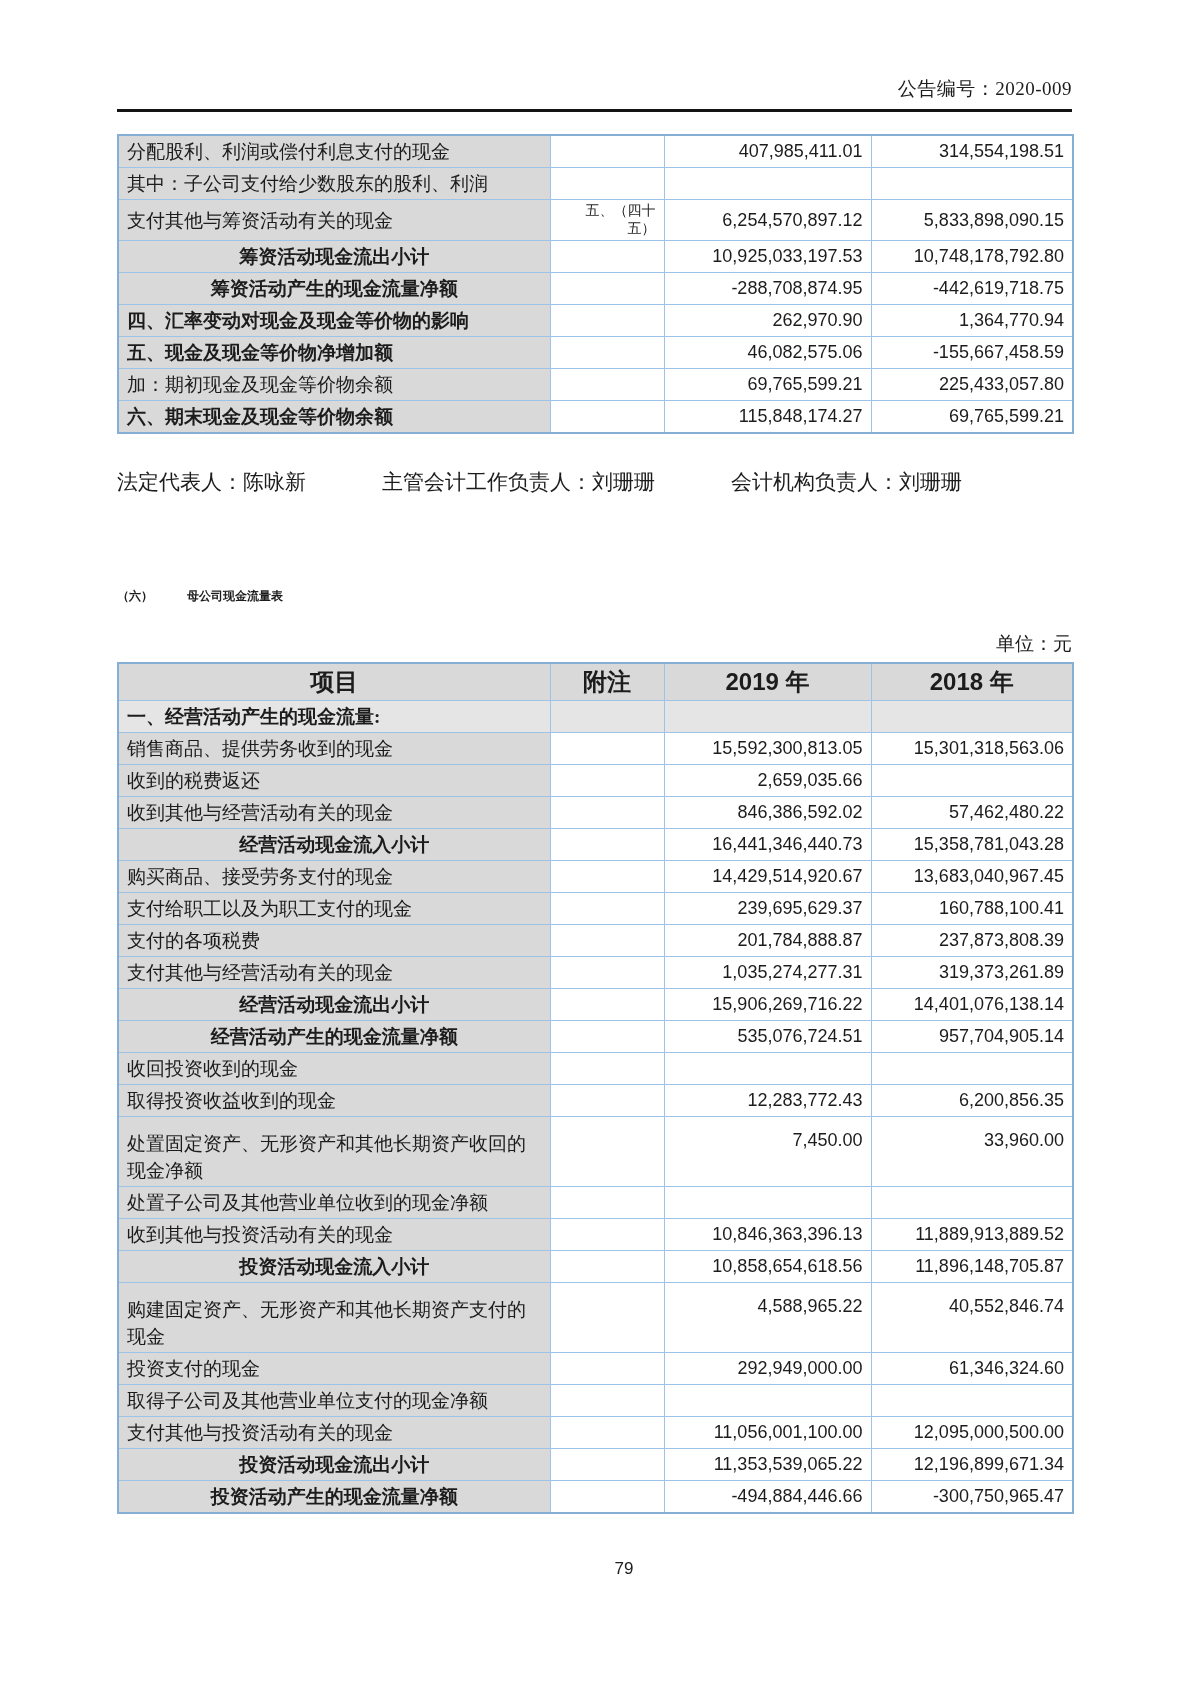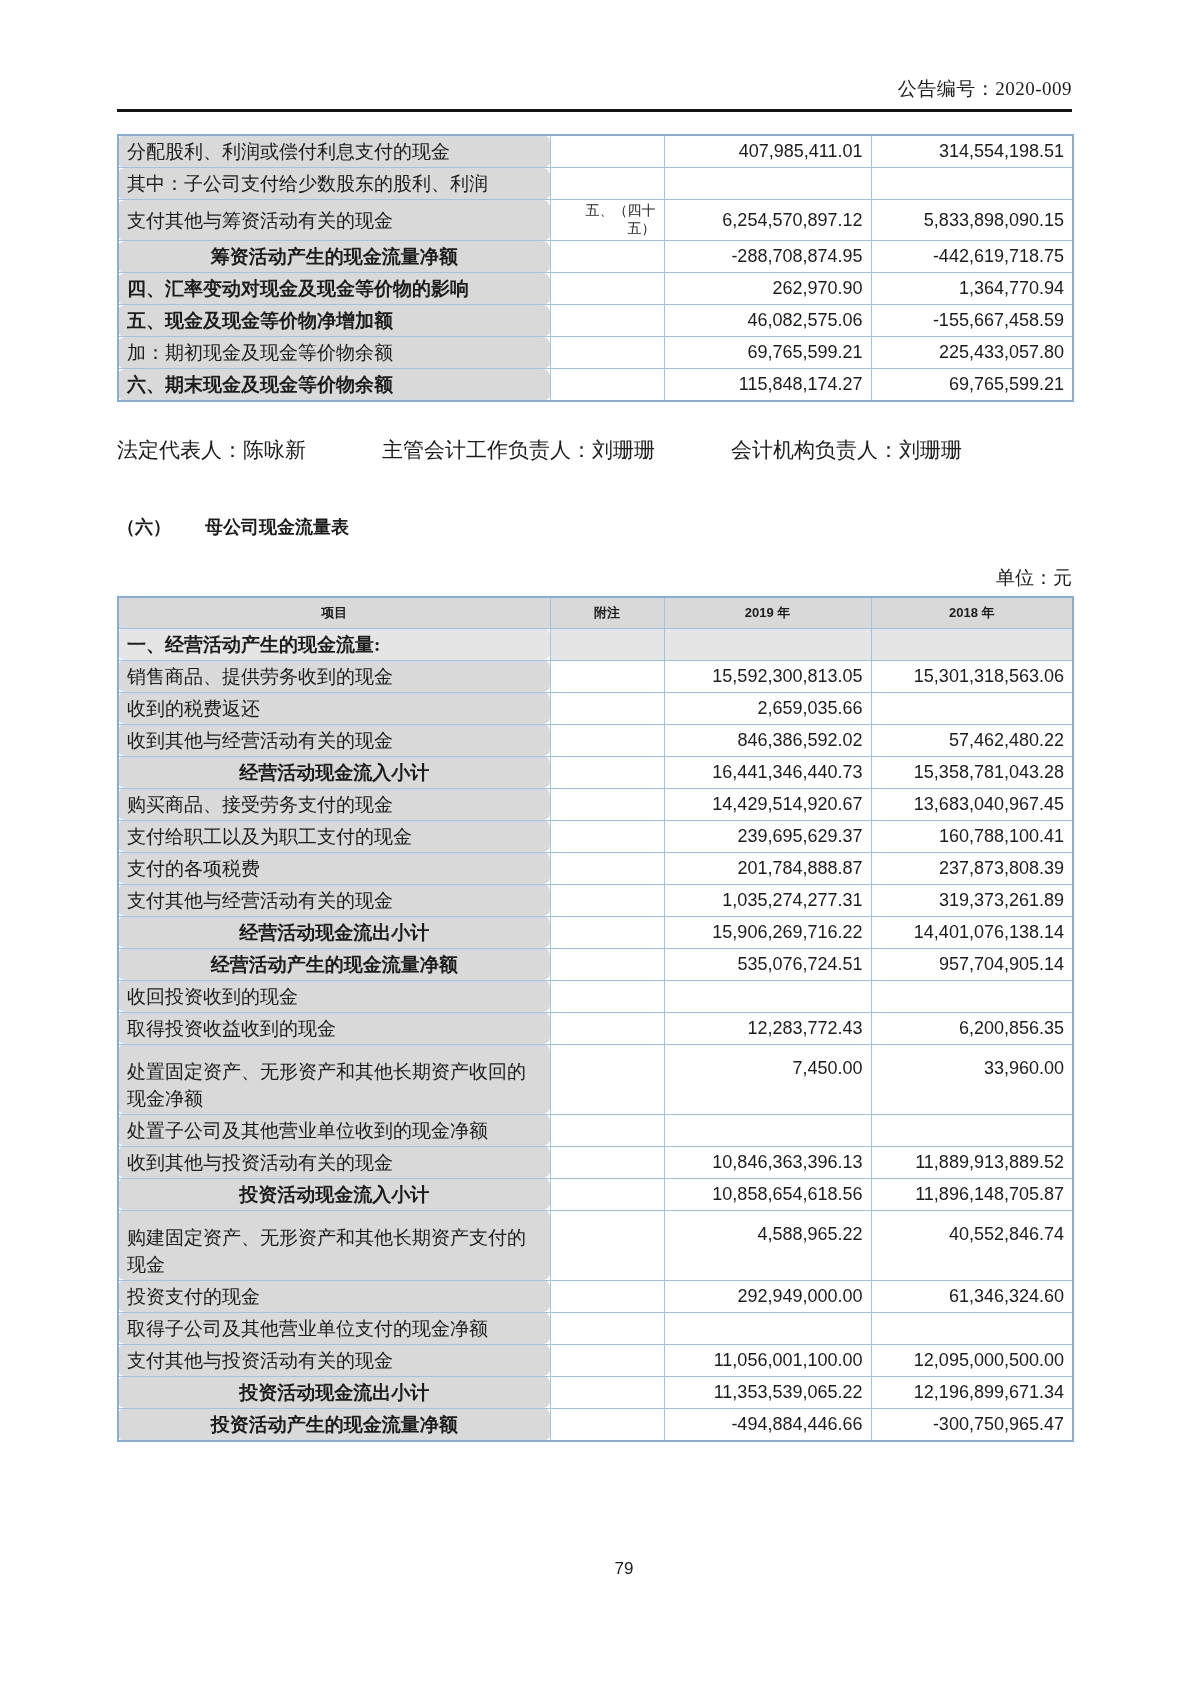--- a/index.html
+++ b/index.html
@@ -42,28 +42,27 @@
     height: 30px;
     overflow: hidden;
     vertical-align: middle;
     box-sizing: border-box;
   }
   #table2 td, #table2 th { height: 31px; }
   table.fin th {
     background: #d9d9d9;
     font-weight: bold;
     text-align: center;
-    font-size: 13px;
+    font-size: 24px;
   }
   th.c2, th.c3 { font-family: "Liberation Sans", "DejaVu Sans", sans-serif; font-size: 18px; }
   td.c0 {
     background: #d9d9d9;
     text-align: left;
     line-height: 27px;
-    border-radius: 7px;
   }
   td.c1 {
     text-align: right;
     font-size: 14px;
     padding: 2px 2px;
   }
   td.c2, td.c3 {
     text-align: right;
     font-family: "Liberation Sans", "DejaVu Sans", sans-serif;
     font-size: 18px;
@@ -75,23 +74,23 @@
   tr.section td.c0 { font-weight: bold; }
   tr.tall td { height: 60px; vertical-align: top; padding-top: 13px; }
   .signatories {
     display: flex;
     justify-content: space-between;
     width: 845px;
     margin-top: 34px;
     font-size: 21px;
   }
   .section-title {
-    margin-top: 51px;
+    margin-top: 92px;
     font-weight: bold;
-    font-size: 18px;
+    font-size: 12px;
   }
   .section-title .idx { margin-right: 34px; }
   .unit-label {
     text-align: right;
     font-size: 19px;
     margin-top: 26px;
     margin-bottom: 5px;
   }
   .page-number {
     position: absolute;
@@ -132,20 +131,26 @@
             <td class="c0">其中：子公司支付给少数股东的股利、利润</td>
             <td class="c1"></td>
             <td class="c2"></td>
             <td class="c3"></td>
           </tr>
           <tr class="item">
             <td class="c0">支付其他与筹资活动有关的现金</td>
             <td class="c1">五、（四十五）</td>
             <td class="c2">6,254,570,897.12</td>
             <td class="c3">5,833,898,090.15</td>
+          </tr>
+          <tr class="subtotal">
+            <td class="c0">筹资活动现金流出小计</td>
+            <td class="c1"></td>
+            <td class="c2">10,925,033,197.53</td>
+            <td class="c3">10,748,178,792.80</td>
           </tr>
           <tr class="subtotal">
             <td class="c0">筹资活动产生的现金流量净额</td>
             <td class="c1"></td>
             <td class="c2">-288,708,874.95</td>
             <td class="c3">-442,619,718.75</td>
           </tr>
           <tr class="bolditem">
             <td class="c0">四、汇率变动对现金及现金等价物的影响</td>
             <td class="c1"></td>

